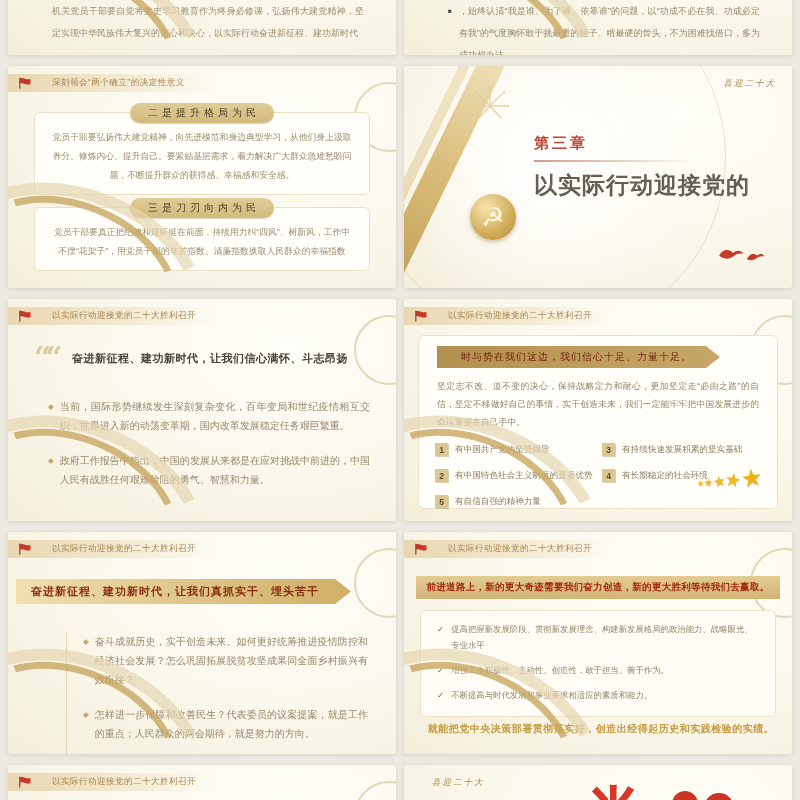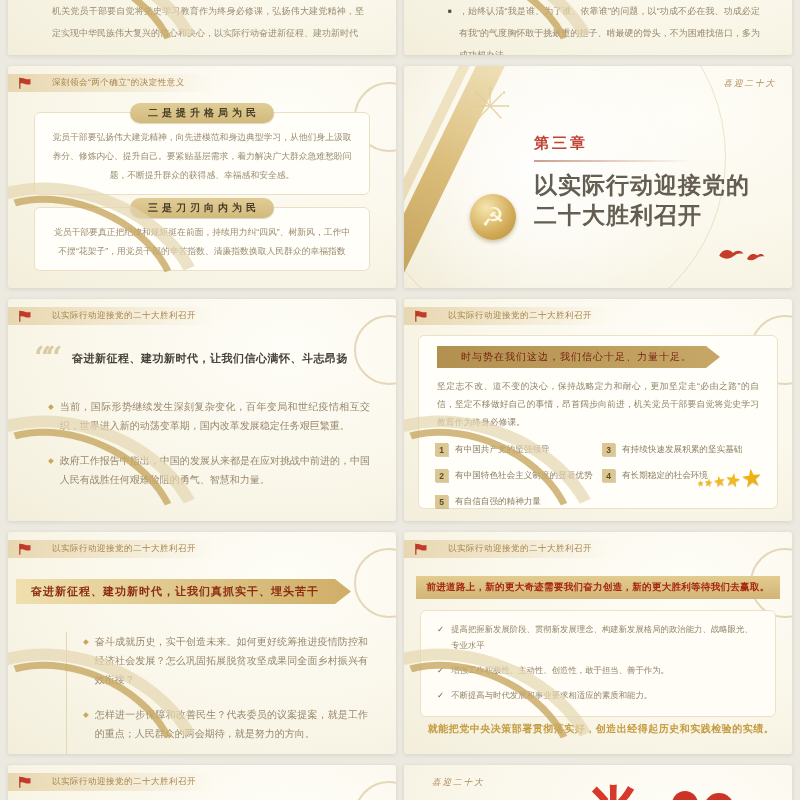--- a/index.html
+++ b/index.html
@@ -34,21 +34,21 @@
     display:flex;align-items:center;gap:20px;padding-left:9px;
     background:linear-gradient(90deg,rgba(231,214,174,.95) 0%,rgba(231,214,174,0) 85%);}
   .hdr .t{font-size:8.5px;color:#a8854c;letter-spacing:.5px;white-space:nowrap;}
   .flag{flex:0 0 auto;}
   
   .pcard{position:absolute;left:26px;right:26px;background:#fffef8;
     border:1px solid #ebe0c4;border-radius:6px;padding:15px 16px 9px;}
   .pc1{top:46px;} .pc2{top:141px;}
   .badge{position:absolute;top:-10px;left:50%;transform:translateX(-50%);
     background:linear-gradient(180deg,#e0cc96,#d2ba7c);color:#463c28;
-    font-size:10px;font-weight:bold;letter-spacing:4px;white-space:nowrap;
+    font-size:10px;font-weight:normal;letter-spacing:4px;white-space:nowrap;
     padding:3px 14px 3px 18px;border-radius:11px;box-shadow:0 1px 1px rgba(120,95,40,.25);}
   .ppara{font-size:8.8px;line-height:19px;color:#9a8b70;text-align:center;margin:0;}
   
   .corner-label{position:absolute;top:12px;right:16px;font-size:8.5px;color:#ab8a55;
     font-style:italic;letter-spacing:2px;font-family:"Liberation Serif","DejaVu Serif",serif;}
   .corner-label.left{right:auto;left:28px;}
   .glow{position:absolute;left:-20px;top:-60px;width:320px;height:320px;border-radius:50%;
     background:radial-gradient(circle,rgba(255,255,255,.95) 0%,rgba(255,255,255,0) 70%);}
   .bigring{position:absolute;left:-40px;top:-90px;width:360px;height:360px;border-radius:50%;
     border:1px solid rgba(205,180,120,.35);}
@@ -192,21 +192,21 @@
           <circle cx="34" cy="6.5" r="1.2"></circle>
         <circle cx="38" cy="20" r="1.2"></circle>
           <circle cx="6.5" cy="6.5" r="1.2"></circle>
       </g>
     </svg>
     <div class="emblem">☭</div>
     <div class="corner-label">喜迎二十大</div>
     <div class="ch-text">
       <p class="ch-no">第三章</p>
       <div class="ch-line"></div>
-      <p class="ch-title"><span>以实际行动迎接党的</span><br><span>二十大胜利召开</span></p>
+      <p class="ch-title"><span>以实际行动迎接党的</span><br></p>
     </div>
     <svg class="birds" width="52" height="22" viewBox="0 0 60 24">
       <path d="M6 15 C10 7 18 7 22 12 C26 8 32 9 34 13 C28 12 26 13 22 16 C16 20 10 19 6 15 Z" fill="#c63c2a"></path>
       <path d="M38 19 C41 12 47 12 50 15 C53 12 57 13 58 16 C54 15 52 16 49 18 C45 21 41 21 38 19 Z" fill="#c63c2a"></path>
     </svg>
   </div>
 
   <div class="slide r2l">
     <div class="hdr">
       <svg class="flag" width="15" height="13" viewBox="0 0 20 16">
@@ -236,21 +236,21 @@
     <div class="hdr">
       <svg class="flag" width="15" height="13" viewBox="0 0 20 16">
         <path d="M4 1 C9 -1 12 4 18 2 L18 9 C12 11 9 6 4 8 Z" fill="#c5392b"></path>
         <rect x="3" y="0" width="1.5" height="15" rx=".7" fill="#a32d22"></rect>
       </svg>
       <span class="t">以实际行动迎接党的二十大胜利召开</span>
     </div>
     <div class="ring"></div>
     <div class="scard">
       <div class="s-banner">时与势在我们这边，我们信心十足、力量十足。</div>
-      <p class="s-para">坚定志不改、道不变的决心，保持战略定力和耐心，更加坚定走“必由之路”的自信，坚定不移做好自己的事情，昂首阔步向前进，机关党员干部要自觉将党史学习教育作为终身必修课。</p>
+      <p class="s-para">坚定志不改、道不变的决心，保持战略定力和耐心，更加坚定走“必由之路”的自信，坚定不移做好自己的事情，实干创造未来，我们一定能牢牢把中国发展进步的命运掌握在自己手中。</p>
       <div class="s-grid">
         <div class="s-item">
           <span class="numbox">1</span>
           <span class="txt">有中国共产党的坚强领导</span>
         </div>
         <div class="s-item">
           <span class="numbox">3</span>
           <span class="txt">有持续快速发展积累的坚实基础</span>
         </div>
         <div class="s-item">

